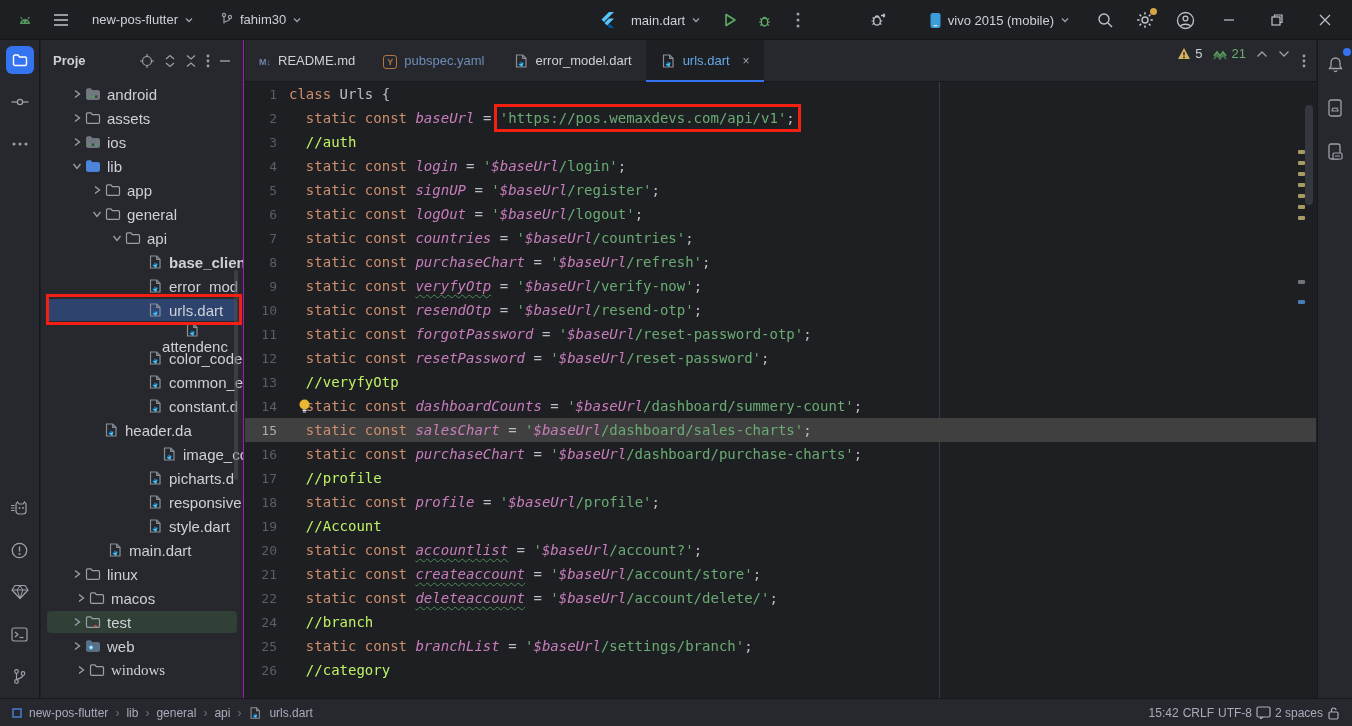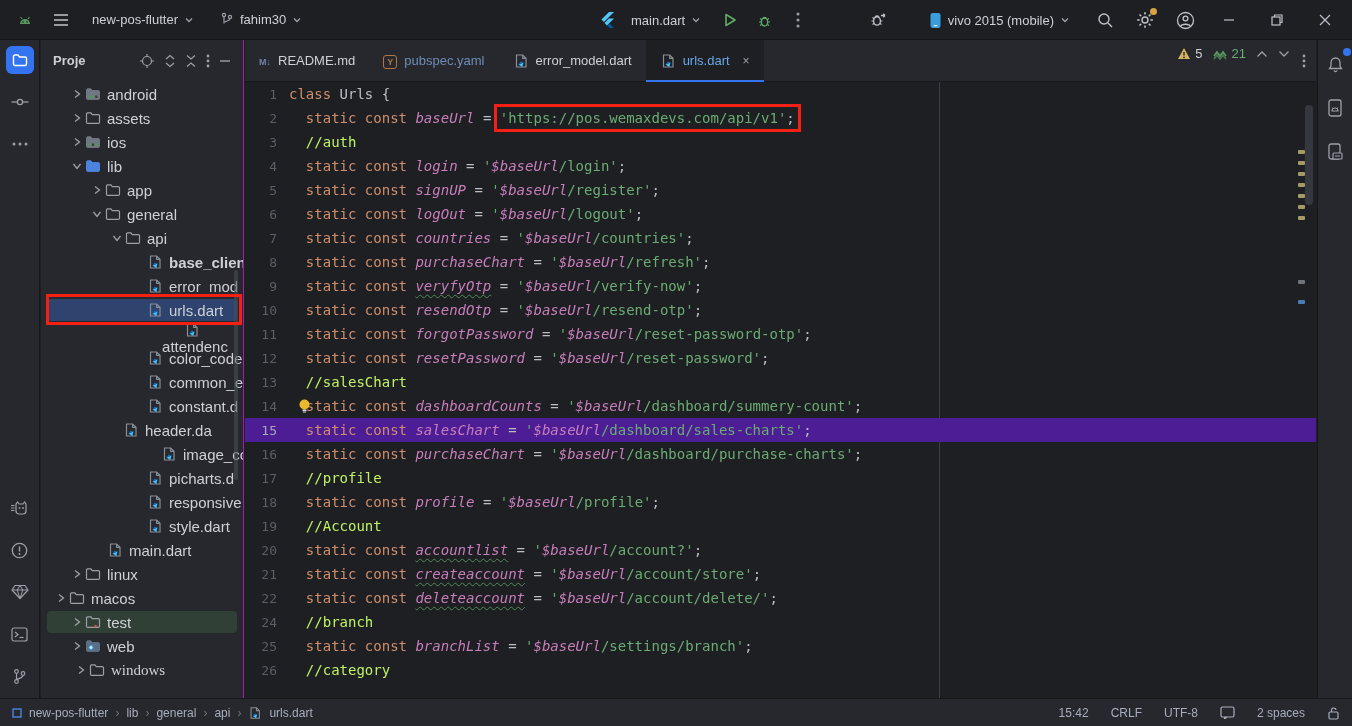--- a/index.html
+++ b/index.html
@@ -50,21 +50,21 @@
   .tab { display:flex; align-items:center; gap:7px; padding:0 14px; font-size:13px; color:#ced0d6; position:relative; }
   .tab.modified .tab-label { color:#6d8db8; }
   .tab.active { background:#1e1f22; }
   .tab.active .tab-label { color:#67a8e8; }
   .tab.active:after { content:""; position:absolute; left:0; right:0; bottom:-1px; height:2px; background:#3574f0; }
   .tab-close { margin-left:6px; color:#9da0a8; font-size:12px; }
   #tab-more { position:absolute; right:10px; top:0; height:42px; display:flex; align-items:center; }
 
   #codewrap { position:absolute; left:0; top:42px; width:1071px; height:616px; overflow:hidden; }
   .cline { height:24px; display:flex; align-items:center; position:relative; }
-  .cline.current { background:#4c1d95; }
+  .cline.current { background:#404040; }
   .lnum { width:44px; flex:0 0 44px; text-align:right; padding-right:12px;
     font-family:"DejaVu Sans Mono", monospace; font-size:13px; color:#5a5e66; }
   .cline.current .lnum { color:#a9abb2; }
   .ccode { font-family:"DejaVu Sans Mono", monospace; font-size:14px; white-space:pre; color:#bcbec4; }
   .tok-k { color:#cf8e6d; }
   .tok-p { color:#bcbec4; }
   .tok-f { color:#c77dbb; font-style:italic; }
   .tok-typo { text-decoration:underline; text-decoration-style:wavy; text-decoration-color:#4f8b57; text-decoration-thickness:1px; text-underline-offset:3px; }
   .tok-s { color:#6aab73; }
   .tok-v { color:#c77dbb; font-style:italic; }
@@ -86,21 +86,21 @@
     background:#26282d; border-left:1px solid #17181b; display:flex; flex-direction:column; align-items:center; gap:16px; padding-top:10px; }
   .bell-wrap { position:relative; }
   .bell-dot { position:absolute; right:-2px; top:-2px; width:8px; height:8px; border-radius:50%; background:#3574f0; }
 
   
   #statusbar { position:absolute; left:0; top:698px; width:1352px; height:28px;
     background:#26282d; border-top:1px solid #17181b; display:flex; align-items:center;
     font-size:12px; color:#a8adbd; padding:0 12px; }
   #breadcrumbs { display:flex; align-items:center; gap:7px; }
   .bc-sep { color:#6f7379; }
-  #sb-right { margin-left:auto; display:flex; align-items:center; gap:22px; }
+  #sb-right { margin-left:auto; display:flex; align-items:center; gap:4px; }
 </style>
 </head>
 <body>
 
 <div id="titlebar">
   <div id="tb-left">
     <span class="icon-btn">
       <svg width="18" height="18" viewBox="0 0 18 18">
           <path d="M4 13a5 5 0 0 1 10 0z" fill="#57965c"></path>
           <line x1="6" y1="8" x2="4.6" y2="6" stroke="#57965c" stroke-width="1.2"></line>
@@ -517,21 +517,21 @@
         <span class="ticon">
           <svg width="16" height="16" viewBox="0 0 16 16">
             <path d="M3.5 2h6.2L13 5.3V14H3.5z" fill="none" stroke="#8a8e96" stroke-width="1.2"></path>
             <path d="M9.7 2v3.3H13" fill="none" stroke="#8a8e96" stroke-width="1.2"></path>
             <path d="M5.5 11.5l5-2-1.2 4.5z" fill="#40c4ff"></path>
             <path d="M5.5 11.5l2.2-3 2.8 1z" fill="#0f6fb5"></path>
           </svg>
         </span>
         <span class="tlabel">constant.d</span>
       </div>
-      <div class="trow" style="padding-left: 82px;">
+      <div class="trow" style="padding-left: 62px;">
         <span class="sel-bg"></span>
         <span class="ticon">
           <svg width="16" height="16" viewBox="0 0 16 16">
             <path d="M3.5 2h6.2L13 5.3V14H3.5z" fill="none" stroke="#8a8e96" stroke-width="1.2"></path>
             <path d="M9.7 2v3.3H13" fill="none" stroke="#8a8e96" stroke-width="1.2"></path>
             <path d="M5.5 11.5l5-2-1.2 4.5z" fill="#40c4ff"></path>
             <path d="M5.5 11.5l2.2-3 2.8 1z" fill="#0f6fb5"></path>
           </svg>
         </span>
         <span class="tlabel">header.da</span>
@@ -603,21 +603,21 @@
             <path d="M3 1.5L7.5 5 3 8.5" fill="none" stroke="#9da0a8" stroke-width="1.3"></path>
           </svg>
         </span>
         <span class="ticon">
           <svg width="16" height="16" viewBox="0 0 16 16">
             <path d="M1.5 4a1.2 1.2 0 0 1 1.2-1.2h3.2l1.4 1.8h6a1.2 1.2 0 0 1 1.2 1.2v6.4a1.2 1.2 0 0 1-1.2 1.2H2.7a1.2 1.2 0 0 1-1.2-1.2z" fill="none" stroke="#9aa0a6" stroke-width="1.2"></path>
           </svg>
         </span>
         <span class="tlabel">linux</span>
       </div>
-      <div class="trow" style="padding-left: 12px;">
+      <div class="trow" style="padding-left: 32px;">
         <span class="sel-bg"></span>
         <span class="tchev">
           <svg width="10" height="10" viewBox="0 0 10 10">
             <path d="M3 1.5L7.5 5 3 8.5" fill="none" stroke="#9da0a8" stroke-width="1.3"></path>
           </svg>
         </span>
         <span class="ticon">
           <svg width="16" height="16" viewBox="0 0 16 16">
             <path d="M1.5 4a1.2 1.2 0 0 1 1.2-1.2h3.2l1.4 1.8h6a1.2 1.2 0 0 1 1.2 1.2v6.4a1.2 1.2 0 0 1-1.2 1.2H2.7a1.2 1.2 0 0 1-1.2-1.2z" fill="none" stroke="#9aa0a6" stroke-width="1.2"></path>
           </svg>
@@ -761,21 +761,21 @@
       <div class="cline">
         <span class="lnum">11</span>
         <span class="ccode"><span class="tok-p">  </span><span class="tok-k">static const </span><span class="tok-f">forgotPassword</span><span class="tok-p"> = </span><span class="tok-s">'</span><span class="tok-v">$baseUrl</span><span class="tok-s">/reset-password-otp'</span><span class="tok-p">;</span></span>
       </div>
       <div class="cline">
         <span class="lnum">12</span>
         <span class="ccode"><span class="tok-p">  </span><span class="tok-k">static const </span><span class="tok-f">resetPassword</span><span class="tok-p"> = </span><span class="tok-s">'</span><span class="tok-v">$baseUrl</span><span class="tok-s">/reset-password'</span><span class="tok-p">;</span></span>
       </div>
       <div class="cline">
         <span class="lnum">13</span>
-        <span class="ccode"><span class="tok-p">  </span><span class="tok-c">//salesChart</span></span>
+        <span class="ccode"><span class="tok-p">  </span><span class="tok-c">//veryfyOtp</span></span>
       </div>
       <div class="cline">
         <span class="lnum">14</span>
         <span class="ccode"><span class="tok-p">  </span><span class="tok-k">static const </span><span class="tok-f">dashboardCounts</span><span class="tok-p"> = </span><span class="tok-s">'</span><span class="tok-v">$baseUrl</span><span class="tok-s">/dashboard/summery-count'</span><span class="tok-p">;</span></span>
         <span class="bulb">
           <svg width="15" height="16" viewBox="0 0 15 16">
             <circle cx="7.5" cy="6.5" r="5" fill="#e8b92e"></circle>
             <rect x="5.3" y="11.5" width="4.4" height="1.4" rx=".7" fill="#dde1e8"></rect>
             <rect x="5.8" y="13.4" width="3.4" height="1.2" rx=".6" fill="#dde1e8"></rect>
           </svg>

